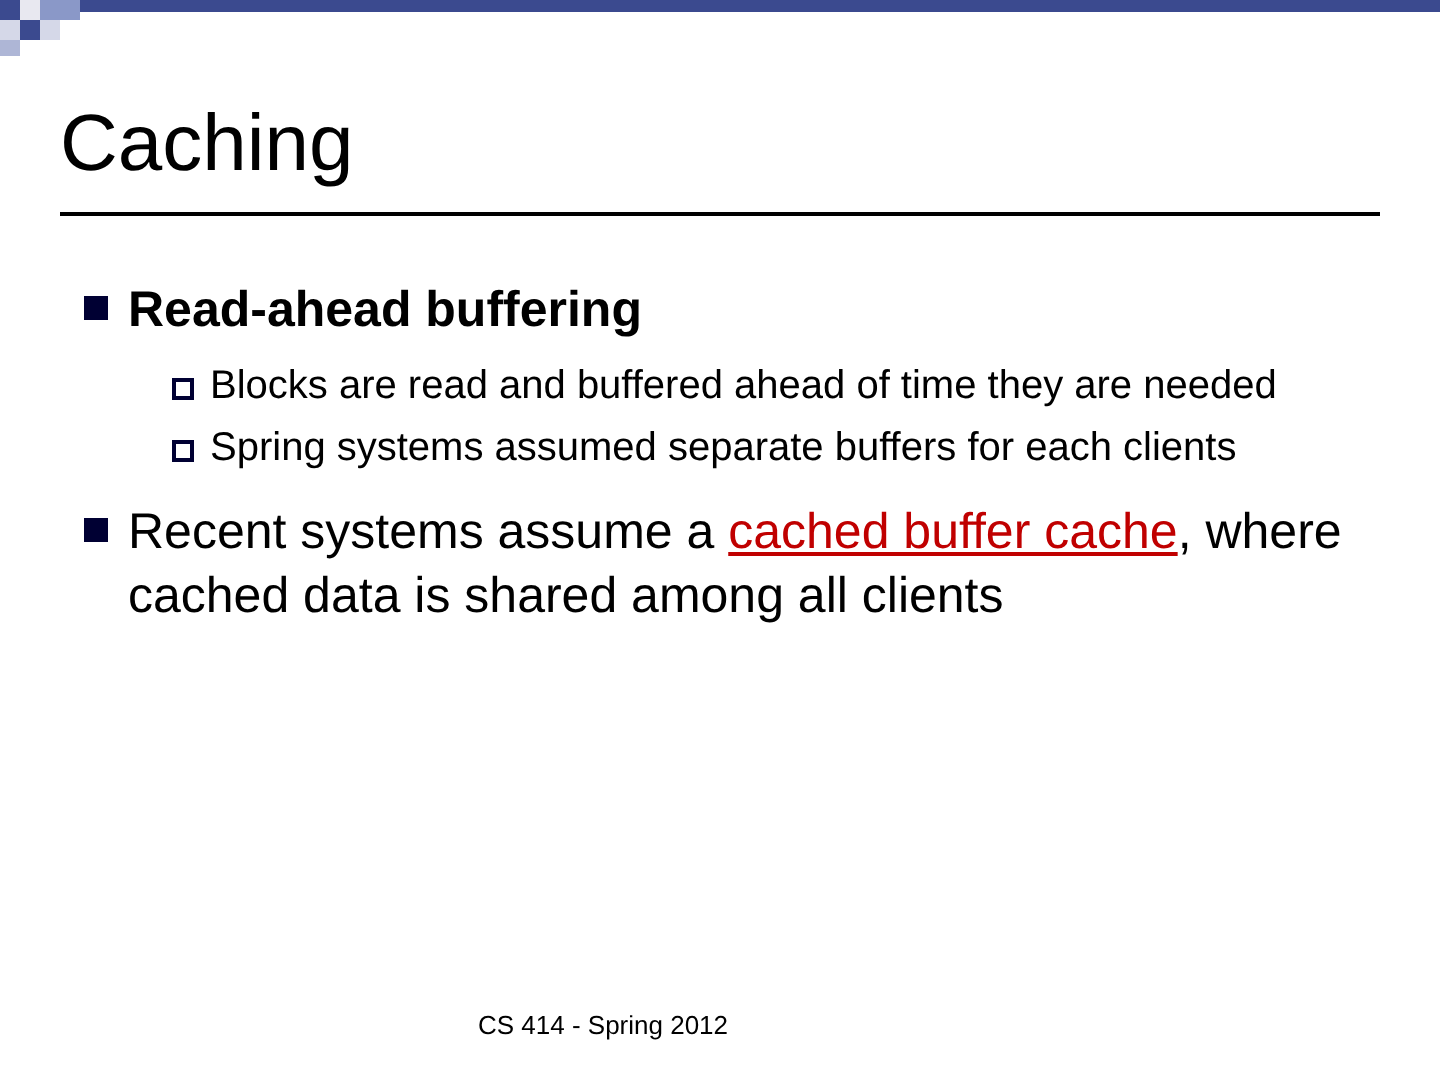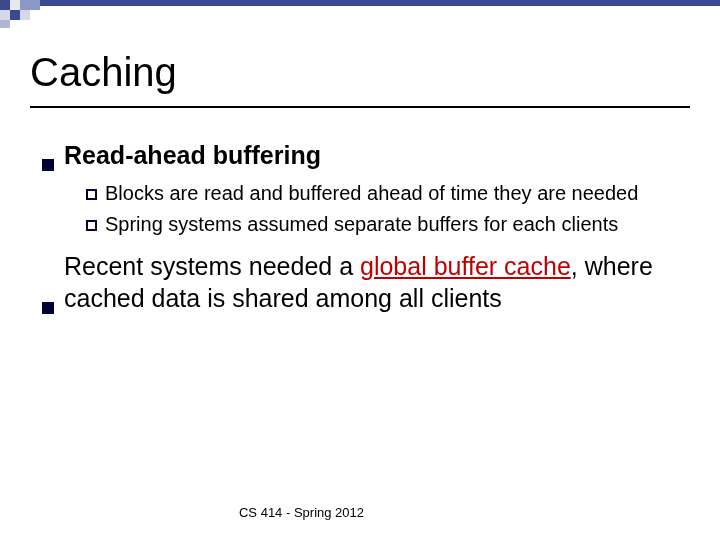--- a/index.html
+++ b/index.html
@@ -40,21 +40,21 @@
     position: absolute;
     left: 42px;
     right: 36px;
     top: 140px;
   }
   .l1 {
     margin-bottom: 14px;
   }
   .l1-row {
     display: flex;
-    align-items: flex-end;
+    align-items: flex-start;
   }
   .sqb {
     width: 12px;
     height: 12px;
     background: #000033;
     flex: 0 0 12px;
     margin-top: 8px;
     margin-right: 10px;
   }
   .l1-text {
@@ -128,19 +128,19 @@
       <div class="l2">
         <div class="sqh"></div>
         <div class="l2-text"><span>Spring</span><span> systems assumed separate buffers for each clients</span></div>
       </div>
     </div>
   </div>
 
   <div class="l1">
     <div class="l1-row">
       <div class="sqb"></div>
-      <div class="l1-text"><span>Recent systems needed a </span><span class="red under">global buffer cache</span><span>, where cached data is shared among all clients</span></div>
+      <div class="l1-text"><span>Recent systems assume a </span><span class="red under">cached buffer cache</span><span>, where cached data is shared among all clients</span></div>
     </div>
   </div>
 
 </div>
 
 <div class="footer">CS 414 - Spring 2012</div>
 
 </body></html>

